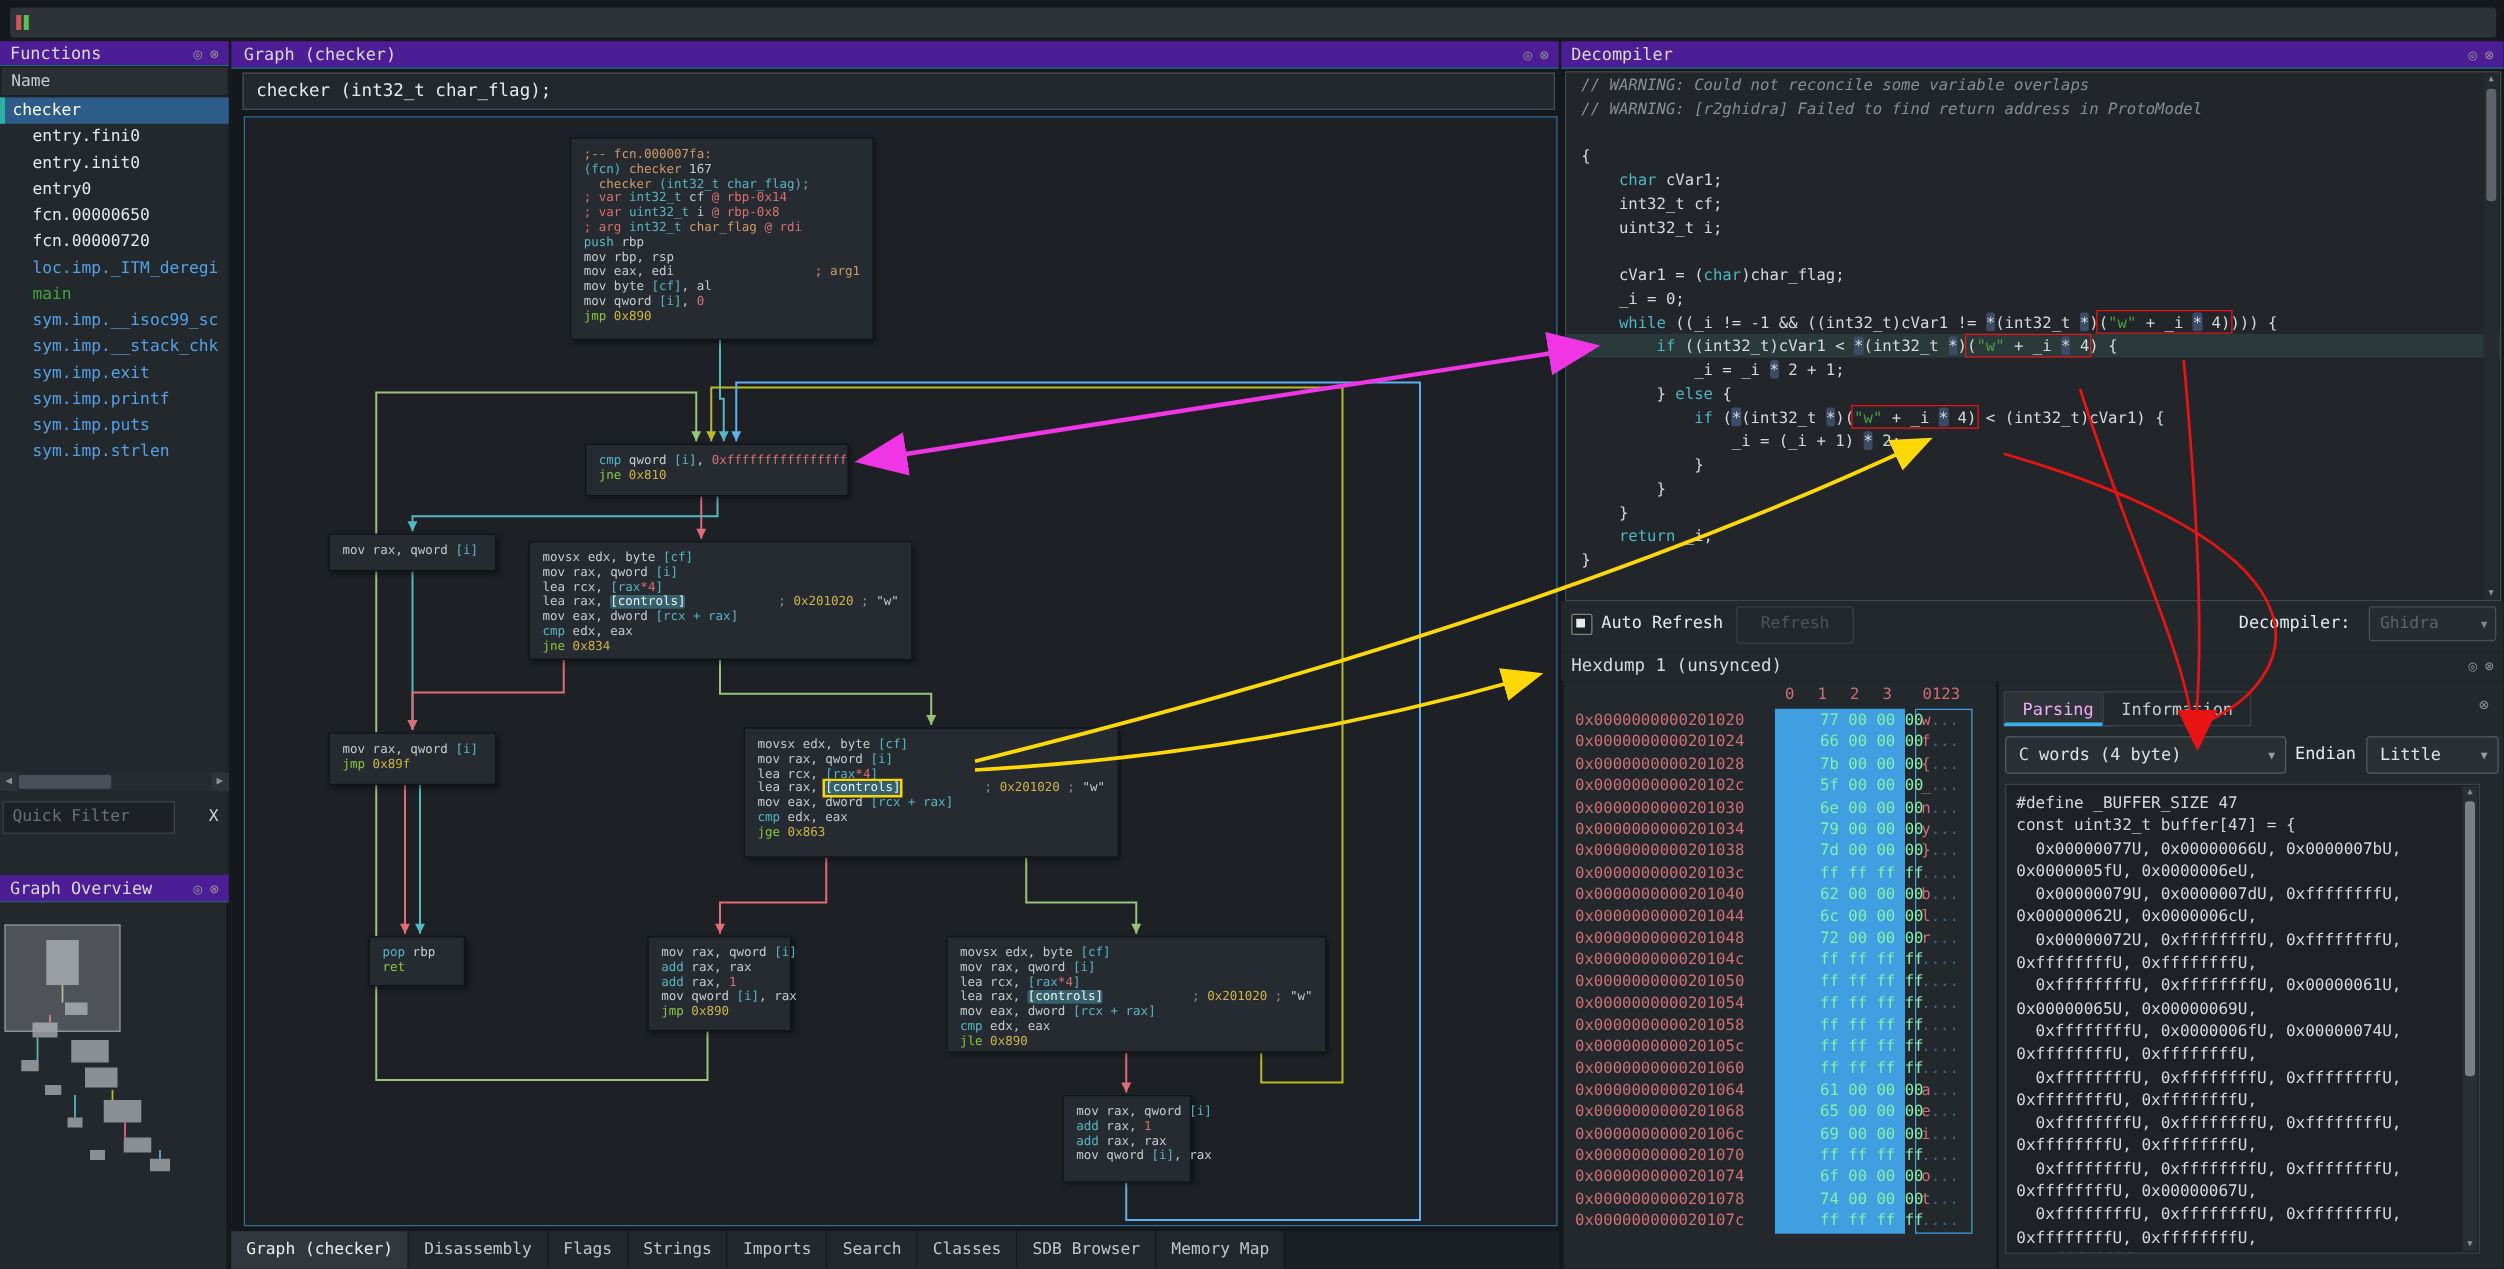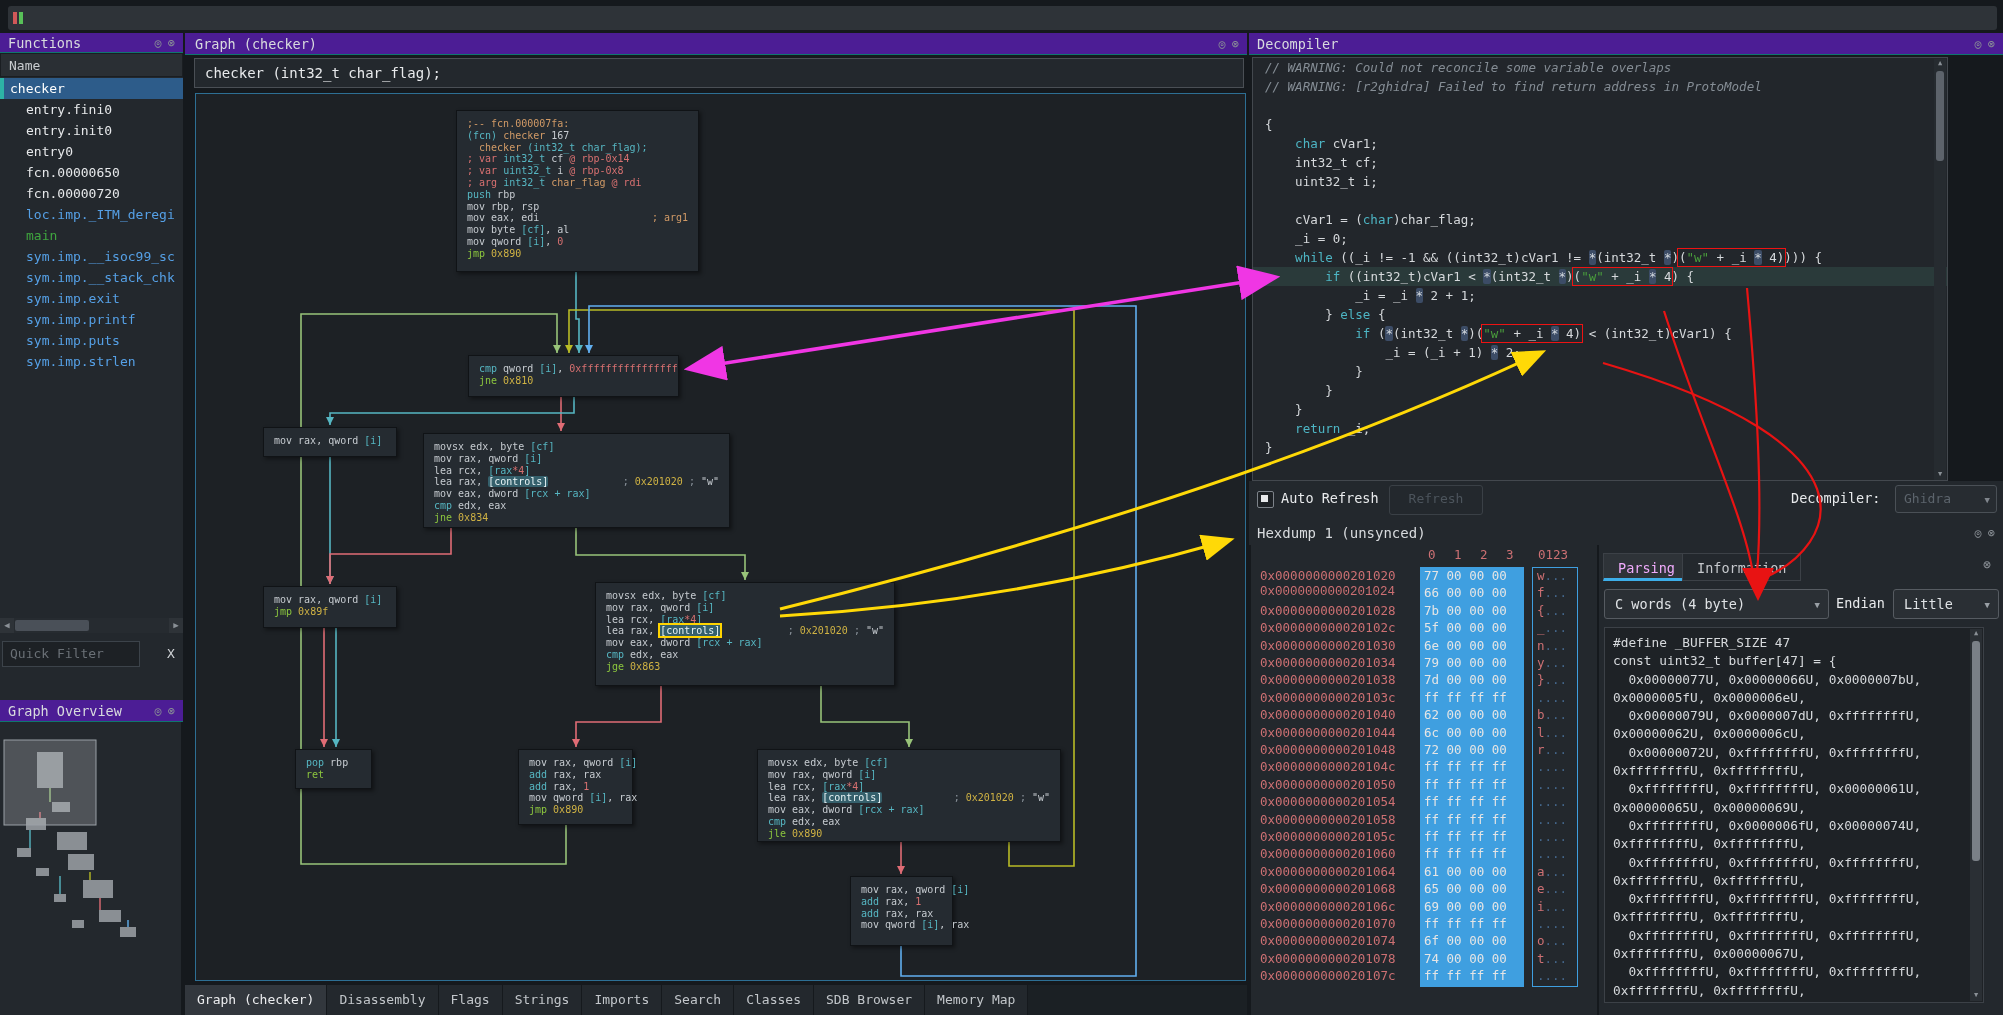--- a/index.html
+++ b/index.html
@@ -50,21 +50,21 @@
           padding:7px 0 0 10px;font-size:10px;line-height:11.8px;white-space:pre;}
   .al{position:relative;padding-right:8px;}
   
   .tk-w{color:#c6cbd0;} .tk-t{color:#56b6c2;} .tk-g{color:#8cc63e;} .tk-y{color:#d0b344;}
   .tk-o{color:#d19a66;} .tk-r{color:#d77070;} .tk-cm{color:#8b939b;}
   .tk-cr{position:absolute;right:10px;}
   .tk-hlc{background:#35606c;color:#e8f4f6;border-radius:2px;}
   .tk-ybx{background:#35606c;color:#e8f4f6;box-shadow:0 0 0 2px #ffd400;}
   
   #decpanel-title{left:1249px;top:33px;width:754px;height:22px;}
-  #deccontent{left:1252px;top:57px;width:696px;height:424px;background:#22262b;border:1px solid #43484e;
+  #deccontent{left:1252px;top:57px;width:749px;height:424px;background:#22262b;border:1px solid #43484e;
               box-sizing:border-box;overflow:hidden;}
   .dline{position:relative;white-space:pre;font-size:12.5px;line-height:19px;padding-left:12px;color:#d6d9dc;}
   .dline.hl{background:#2a3a3a;}
   .tk-p{color:#d6d9dc;} .tk-k{color:#4db5c4;} .tk-s{color:#4a9e3c;}
   .tk-fn{color:#4db5c4;font-style:italic;}
   .tk-dcm{color:#858d95;font-style:italic;}
   .tk-st{background:#3c4c66;color:#d3d8de;border-radius:2px;}
   .tk-box{outline:1.5px solid #ee1313;outline-offset:1px;}
   .vscroll{position:absolute;background:#262b30;}
   .vscroll .vthumb{position:absolute;left:2px;width:8px;background:#5d636b;border-radius:3px;}
@@ -82,21 +82,21 @@
              border:1px solid #4a5056;border-radius:3px;color:#5c646c;font-size:13px;line-height:26px;
              padding:0 8px;box-sizing:border-box;}
   #decselect .dd{position:absolute;right:6px;color:#80868d;font-size:9px;top:1px;}
   
   #hexpanel-title{left:1249px;top:521px;width:754px;height:24px;background:#23282d;border-bottom:none;}
   #hexarea{left:1251px;top:545px;width:346px;height:470px;background:#23282d;}
   .hex-h{position:absolute;color:#cd7073;font-size:12.5px;}
   #hexsel{position:absolute;left:169px;top:22px;width:104px;background:#3f9fe0;}
   #hexascii-box{position:absolute;left:281px;top:22px;width:46px;border:1px solid #3f9fe0;box-sizing:border-box;}
   .hrow{position:absolute;left:0;height:17.4px;line-height:17.4px;font-size:12.5px;white-space:pre;}
-  .haddr{color:#cd7073;} .hbytes{color:#e5e5e5;} 
+  .haddr{color:#cd7073;} .hbytes{color:#86efac;margin-left:32px;} 
   .hch{color:#cd7073;} .hdot{color:#44668a;}
   
   #parsing{left:1597px;top:545px;width:406px;height:470px;background:#23282d;border-left:2px solid #15191d;box-sizing:border-box;}
   .ptab{position:absolute;top:8px;height:28px;font-size:13.5px;line-height:28px;padding:0 14px;
         box-sizing:border-box;border:1px solid #3c4147;cursor:pointer;}
   .ptab.active{background:#2e3338;color:#f0abfc;border-bottom:3px solid #3daee9;}
   .ptab.inactive{background:#23282d;color:#c6c9cd;}
   #p-close{position:absolute;right:12px;top:12px;color:#8a9096;font-size:13px;cursor:pointer;}
   .pselect{position:absolute;top:44px;height:30px;background:#2a2f34;border:1px solid #565b61;
            border-radius:3px;color:#dfe2e5;font-size:13.5px;line-height:28px;padding:0 10px;box-sizing:border-box;}
@@ -312,21 +312,21 @@
 <div class="abs" id="hexarea">
   <div id="hexsel" style="height: 419.6px;"></div>
   <div id="hexascii-box" style="height: 419.6px;"></div>
   <div id="hexrows">
       <span class="hex-h" style="left:177px;top:2px;">0</span>
       <span class="hex-h" style="left:203px;top:2px;">1</span>
       <span class="hex-h" style="left:229px;top:2px;">2</span>
       <span class="hex-h" style="left:255px;top:2px;">3</span>
       <span class="hex-h" style="left:287px;top:2px;">0123</span>
       <div class="hrow" style="top: 22px;"><span class="haddr" style="position:absolute;left:9px;">0x0000000000201020</span><span class="hbytes" style="position:absolute;left:173px;">77 00 00 00</span><span style="position:absolute;left:286px;"><span class="hch">w</span><span class="hdot">...</span></span></div>
-      <div class="hrow" style="top: 39.4px;"><span class="haddr" style="position:absolute;left:9px;font-family:Liberation Mono, monospace;">0x0000000000201024</span><span class="hbytes" style="position:absolute;left:173px;">66 00 00 00</span><span style="position:absolute;left:286px;"><span class="hch">f</span><span class="hdot">...</span></span></div>
+      <div class="hrow" style="top: 39.4px;"><span class="haddr" style="position:absolute;left:9px;">0x0000000000201024</span><span class="hbytes" style="position:absolute;left:173px;">66 00 00 00</span><span style="position:absolute;left:286px;"><span class="hch">f</span><span class="hdot">...</span></span></div>
       <div class="hrow" style="top: 56.8px;"><span class="haddr" style="position:absolute;left:9px;">0x0000000000201028</span><span class="hbytes" style="position:absolute;left:173px;">7b 00 00 00</span><span style="position:absolute;left:286px;"><span class="hch">{</span><span class="hdot">...</span></span></div>
       <div class="hrow" style="top: 74.2px;"><span class="haddr" style="position:absolute;left:9px;">0x000000000020102c</span><span class="hbytes" style="position:absolute;left:173px;">5f 00 00 00</span><span style="position:absolute;left:286px;"><span class="hch">_</span><span class="hdot">...</span></span></div>
       <div class="hrow" style="top: 91.6px;"><span class="haddr" style="position:absolute;left:9px;">0x0000000000201030</span><span class="hbytes" style="position:absolute;left:173px;">6e 00 00 00</span><span style="position:absolute;left:286px;"><span class="hch">n</span><span class="hdot">...</span></span></div>
       <div class="hrow" style="top: 109px;"><span class="haddr" style="position:absolute;left:9px;">0x0000000000201034</span><span class="hbytes" style="position:absolute;left:173px;">79 00 00 00</span><span style="position:absolute;left:286px;"><span class="hch">y</span><span class="hdot">...</span></span></div>
       <div class="hrow" style="top: 126.4px;"><span class="haddr" style="position:absolute;left:9px;">0x0000000000201038</span><span class="hbytes" style="position:absolute;left:173px;">7d 00 00 00</span><span style="position:absolute;left:286px;"><span class="hch">}</span><span class="hdot">...</span></span></div>
       <div class="hrow" style="top: 143.8px;"><span class="haddr" style="position:absolute;left:9px;">0x000000000020103c</span><span class="hbytes" style="position:absolute;left:173px;">ff ff ff ff</span><span style="position:absolute;left:286px;"><span class="hdot">....</span></span></div>
       <div class="hrow" style="top: 161.2px;"><span class="haddr" style="position:absolute;left:9px;">0x0000000000201040</span><span class="hbytes" style="position:absolute;left:173px;">62 00 00 00</span><span style="position:absolute;left:286px;"><span class="hch">b</span><span class="hdot">...</span></span></div>
       <div class="hrow" style="top: 178.6px;"><span class="haddr" style="position:absolute;left:9px;">0x0000000000201044</span><span class="hbytes" style="position:absolute;left:173px;">6c 00 00 00</span><span style="position:absolute;left:286px;"><span class="hch">l</span><span class="hdot">...</span></span></div>
       <div class="hrow" style="top: 196px;"><span class="haddr" style="position:absolute;left:9px;">0x0000000000201048</span><span class="hbytes" style="position:absolute;left:173px;">72 00 00 00</span><span style="position:absolute;left:286px;"><span class="hch">r</span><span class="hdot">...</span></span></div>
       <div class="hrow" style="top: 213.4px;"><span class="haddr" style="position:absolute;left:9px;">0x000000000020104c</span><span class="hbytes" style="position:absolute;left:173px;">ff ff ff ff</span><span style="position:absolute;left:286px;"><span class="hdot">....</span></span></div>

